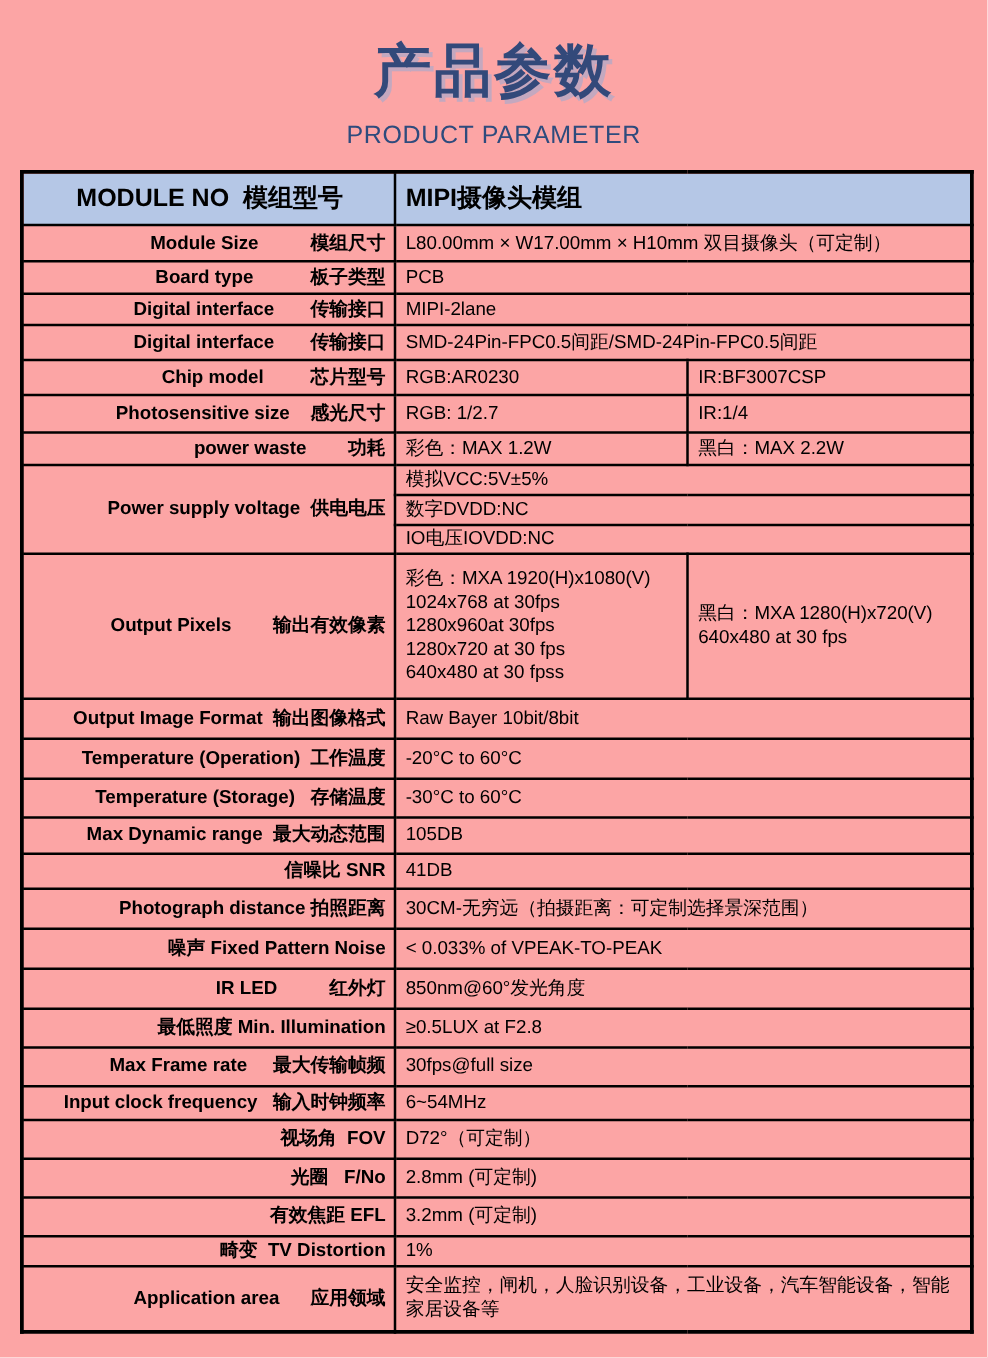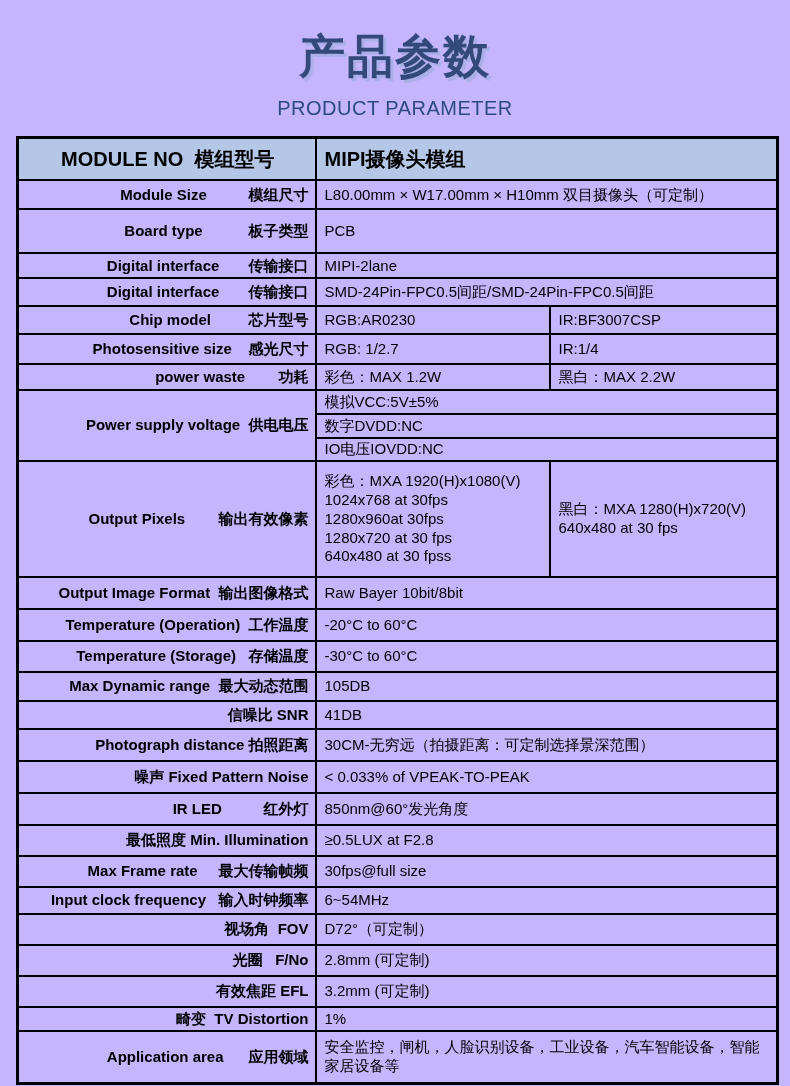--- a/index.html
+++ b/index.html
@@ -5,21 +5,21 @@
   html, body {
     margin: 0;
     padding: 0;
     background: #ffffff;
     font-family: "Liberation Sans", "DejaVu Sans", sans-serif;
     color: #000;
   }
   .page {
     width: 790px;
     height: 1086px;
-    background: #c4b5fd;
+    background: #fca5a5;
     box-sizing: border-box;
     overflow: hidden;
   }
   header {
     text-align: center;
     padding-top: 30px;
   }
   .title-zh {
     margin: 0;
     font-size: 46px;
@@ -97,21 +97,21 @@
         <tr class="hdr" style="height:43px">
       <td class="lbl">MODULE NO  模组型号</td>
       <td class="val" colspan="2">MIPI摄像头模组</td>
     </tr>
 
     <tr style="height:29px">
       <td class="lbl">Module Size          模组尺寸</td>
       <td class="val" colspan="2">L80.00mm × W17.00mm × H10mm 双目摄像头（可定制）</td>
     </tr>
 
-    <tr style="height:44px">
+    <tr style="height:26px">
       <td class="lbl">Board type           板子类型</td>
       <td class="val" colspan="2">PCB</td>
     </tr>
 
     <tr style="height:25px">
       <td class="lbl">Digital interface       传输接口</td>
       <td class="val" colspan="2">MIPI-2lane</td>
     </tr>
 
     <tr style="height:28px">

